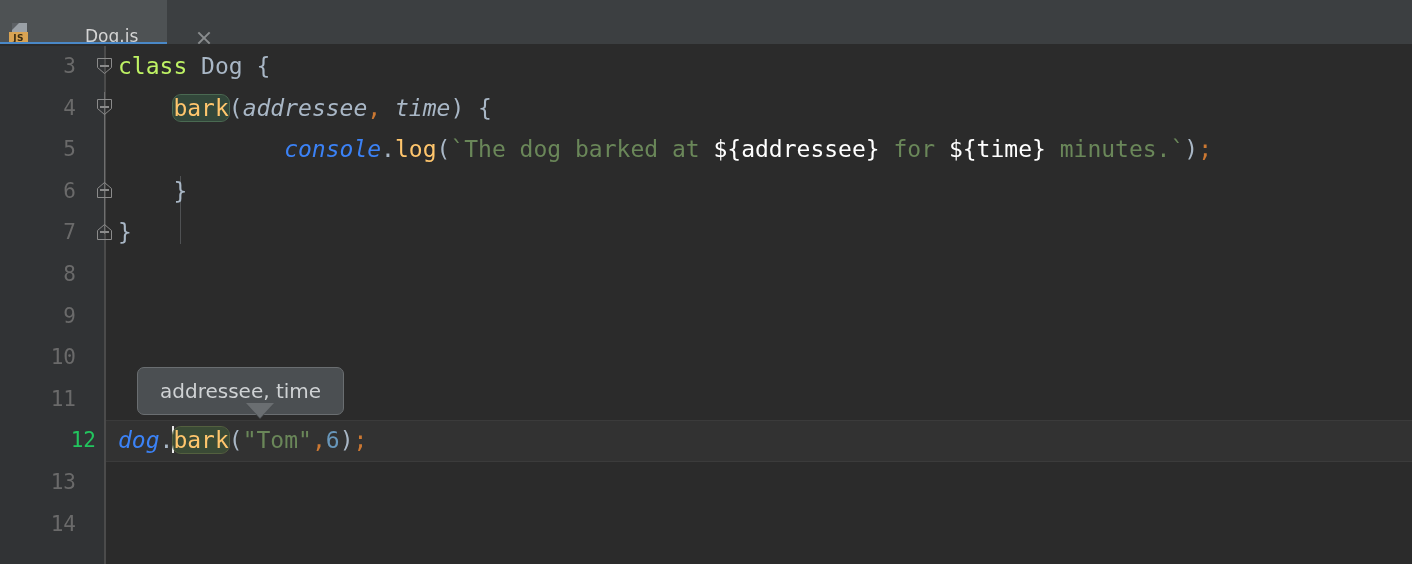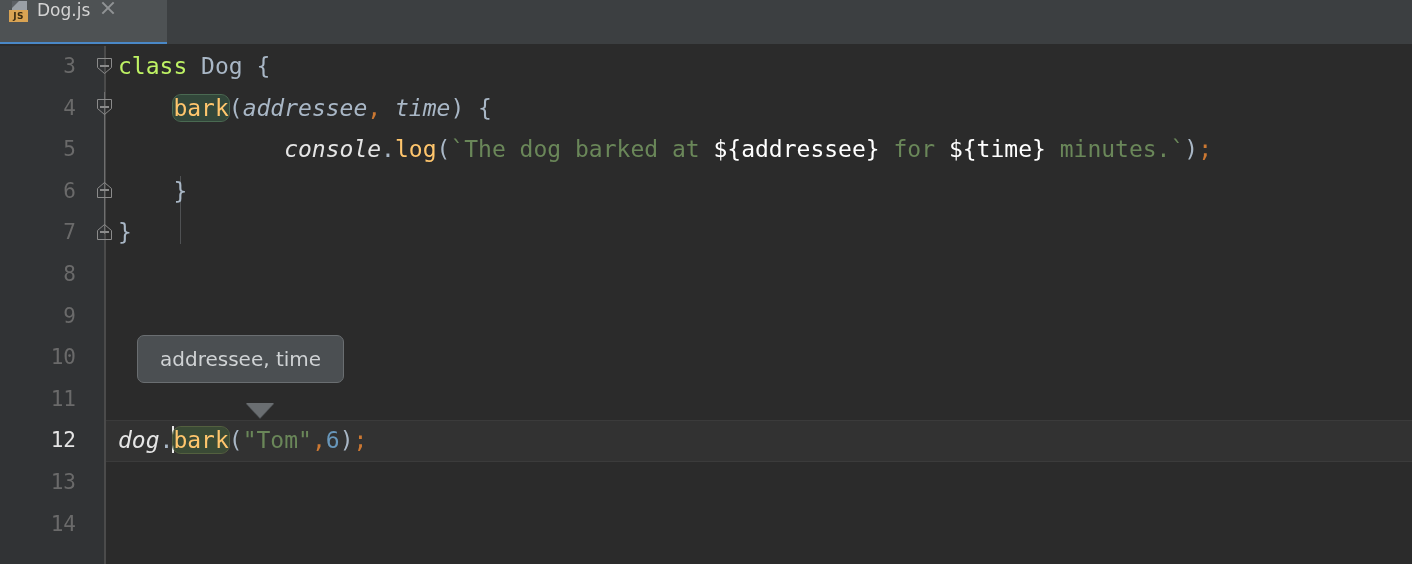--- a/index.html
+++ b/index.html
@@ -18,24 +18,25 @@
     height: 46px;
     background: #3c3f41;
     display: flex;
     align-items: stretch;
   }
   .tab {
     position: relative;
     width: 167px;
     background: #4e5254;
     display: flex;
-    align-items: flex-start;
+    align-items: flex-end;
     padding-left: 8px;
     box-sizing: border-box;
     cursor: default;
+    gap: 48px;
   }
   .tab-underline {
     position: absolute;
     left: 0; bottom: 0;
     width: 167px; height: 4px;
     background: #4a88c7;
   }
   .tabbar-bottom-edge {
     position: absolute;
     left: 0; right: 0; bottom: 0;
@@ -132,21 +133,21 @@
     font-family: "DejaVu Sans Mono", monospace;
     font-size: 21px;
     line-height: 41.6px;
   }
   .code {
     position: absolute;
     left: 118px; top: 0;
     line-height: 41.6px;
     color: #a9b7c6;
   }
-  .line.caret-line .lineno { color: #e5e5e5; }
+  .line.caret-line .lineno { color: #22c55e; margin-left: 20px; }
 
   
   .caret-line-bg {
     position: absolute;
     left: 106px; right: 0;
     height: 41.6px;
     background: #323232;
     border-top: 1px solid #3b3b3b;
     border-bottom: 1px solid #3b3b3b;
     box-sizing: border-box;
@@ -187,21 +188,21 @@
     position: absolute;
     width: 1px;
     background: #4f5153;
   }
 
   
   .kw      { color: #bef264; }
   .cls     { color: #a9b7c6; }
   .fn      { color: #ffc66d; border-radius: 8px; }
   .ident   { color: #a9b7c6; font-style: italic; }
-  .field   { color: #e5e5e5; font-style: italic; }
+  .field   { color: #3b82f6; font-style: italic; }
   .str     { color: #6a8759; }
   .num     { color: #6897bb; }
   .punct   { color: #a9b7c6; }
   .semi    { color: #cc7832; }
   .interp  { color: #ffffff; }
 
   
   .hl-write {
     background: #32473a;
     outline: 1px solid #4a6a52;
@@ -363,18 +364,18 @@
       <span class="code"></span>
     </div>
 
     <div class="line">
       <span class="lineno">14</span>
       <span class="code"></span>
     </div>
 
   </div>
 
-  <div class="tooltip" style="left:137px; top:289px;">
+  <div class="tooltip" style="left:137px; top:321px;">
     <span>addressee, time</span>
   </div>
   <div class="tooltip-arrow" style="left:246px; top:358px;"></div>
 
 </div>
 
 </body></html>

